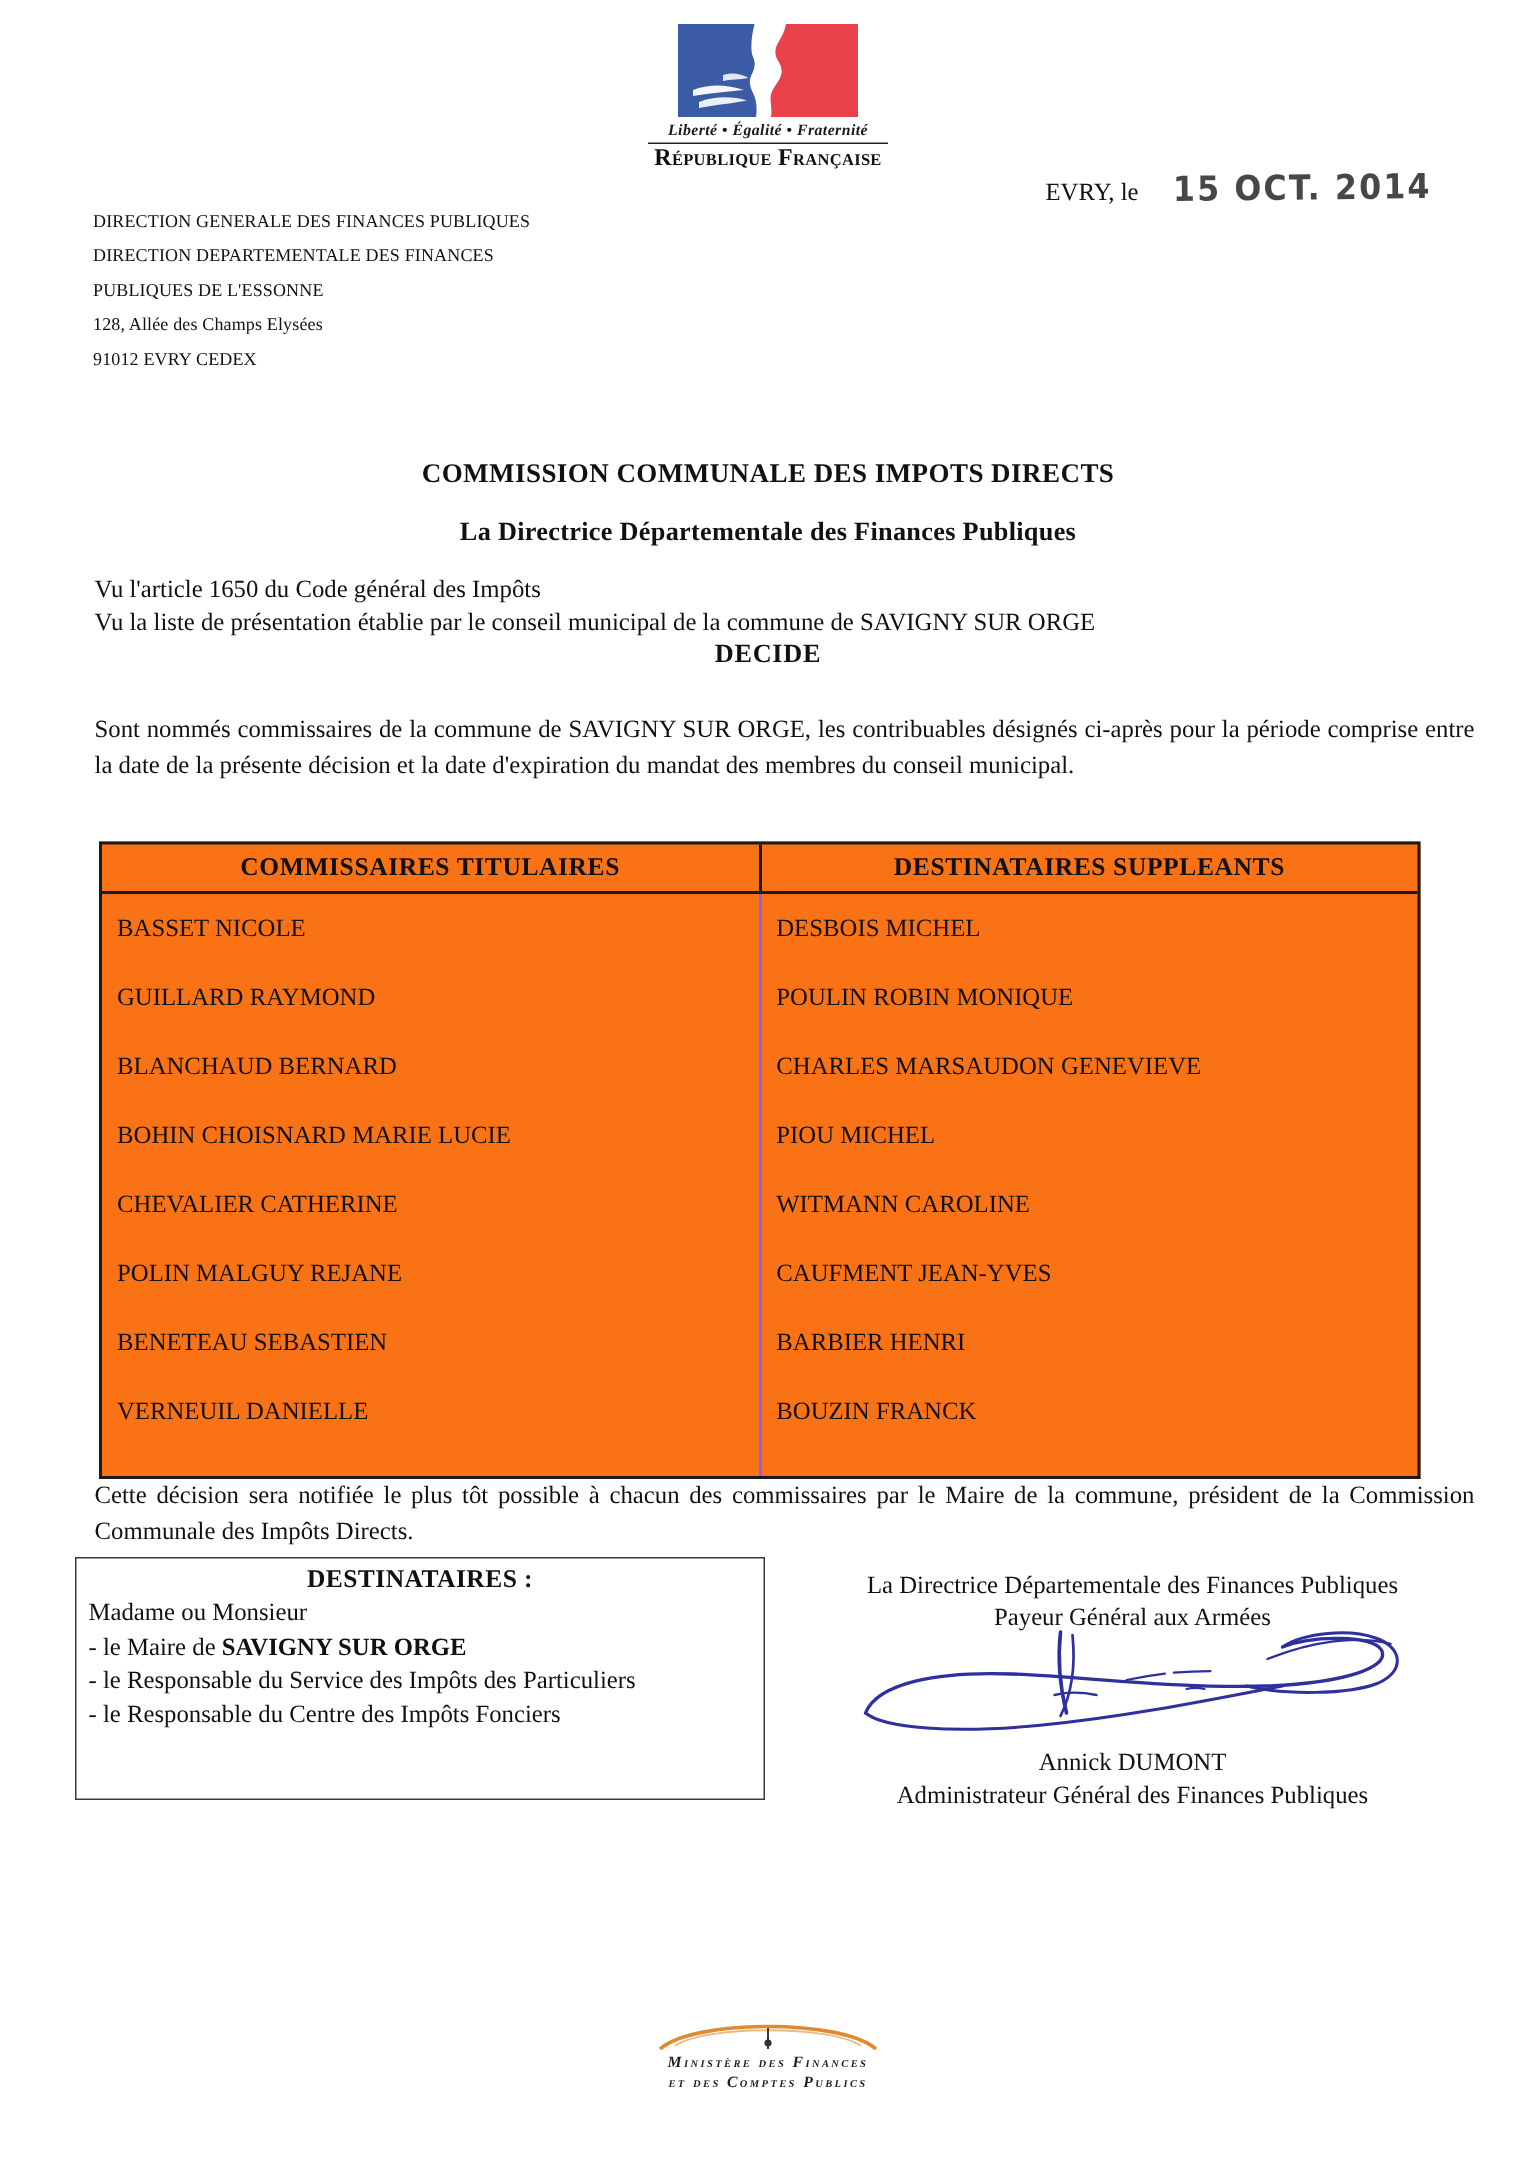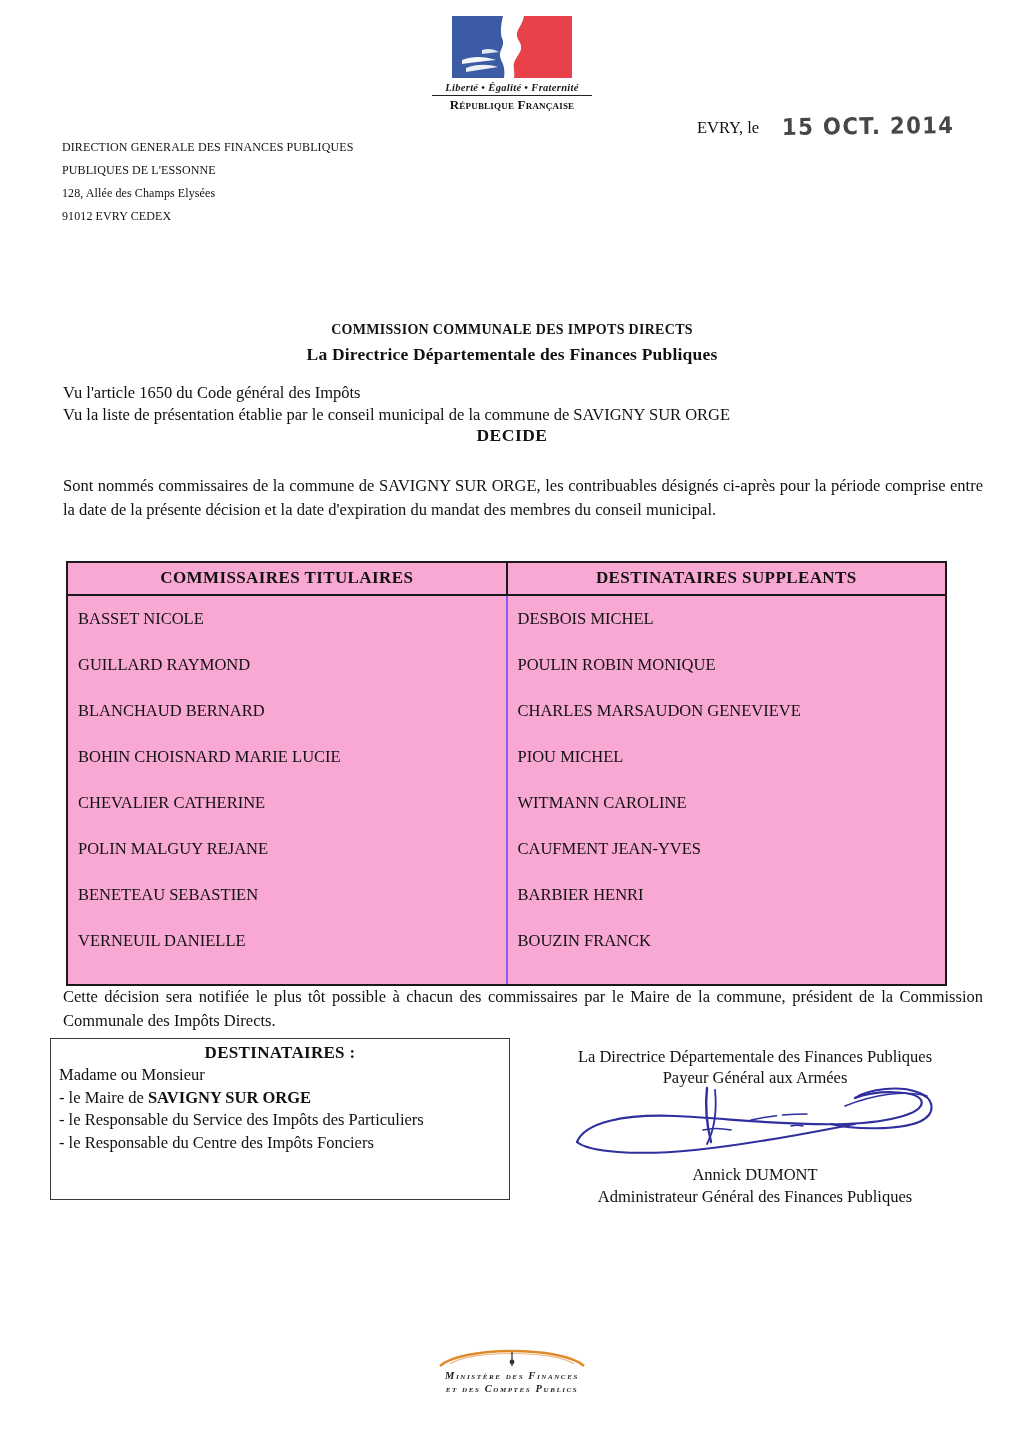--- a/index.html
+++ b/index.html
@@ -42,21 +42,21 @@
   }
   #devise .sep { font-style: normal; padding: 0 3px; }
   #rf-rule {
     width: 160px;
     border-top: 1px solid #222;
     margin: 2px 0 1px 0;
   }
   #rf-text {
     font-family: "Liberation Serif", serif;
     font-weight: bold;
-    font-size: 13px;
+    font-size: 16px;
     letter-spacing: 0.2px;
     color: #111;
     font-variant: small-caps;
     white-space: nowrap;
   }
 
   
   #sender {
     position: absolute;
     left: 62px;
@@ -87,23 +87,23 @@
     transform: scaleX(0.92) rotate(-0.6deg);
     transform-origin: left center;
     white-space: nowrap;
     opacity: 0.88;
   }
 
   
   #title-main {
     position: absolute;
     left: 0; right: 0;
-    top: 322px;
-    text-align: center;
-    font-size: 14px;
+    top: 305px;
+    text-align: center;
+    font-size: 18px;
     font-weight: bold;
     letter-spacing: 0.3px;
   }
   #title-sub {
     position: absolute;
     left: 0; right: 0;
     top: 344px;
     text-align: center;
     font-size: 17.5px;
     font-weight: bold;
@@ -140,21 +140,21 @@
   }
 
   
   #commissaires-table {
     position: absolute;
     left: 66px;
     top: 561px;
     width: 877px;
     border: 2px solid #1a1a1a;
     border-collapse: collapse;
-    background: #f9a8d4;
+    background: #f97316;
   }
   #commissaires-table table {
     width: 100%;
     border-collapse: collapse;
     table-layout: fixed;
   }
   #commissaires-table th {
     font-size: 17px;
     font-weight: bold;
     letter-spacing: 0.4px;
@@ -282,20 +282,21 @@
   </svg>
   <div id="devise">
     <span>Liberté</span><span class="sep">•</span><span>Égalité</span><span class="sep">•</span><span>Fraternité</span>
   </div>
   <div id="rf-rule"></div>
   <div id="rf-text">République Française</div>
 </div>
 
 <div id="sender">
   <div class="line">DIRECTION GENERALE DES FINANCES PUBLIQUES</div>
+  <div class="line">DIRECTION DEPARTEMENTALE DES FINANCES</div>
   <div class="line">PUBLIQUES DE L'ESSONNE</div>
   <div class="line">128, Allée des Champs Elysées</div>
   <div class="line">91012 EVRY CEDEX</div>
 </div>
 
 <div id="place-date">EVRY, le</div>
 <div id="date-stamp">15 OCT. 2014</div>
 
 <div id="title-main">COMMISSION COMMUNALE DES IMPOTS DIRECTS</div>
 <div id="title-sub">La Directrice Départementale des Finances Publiques</div>

